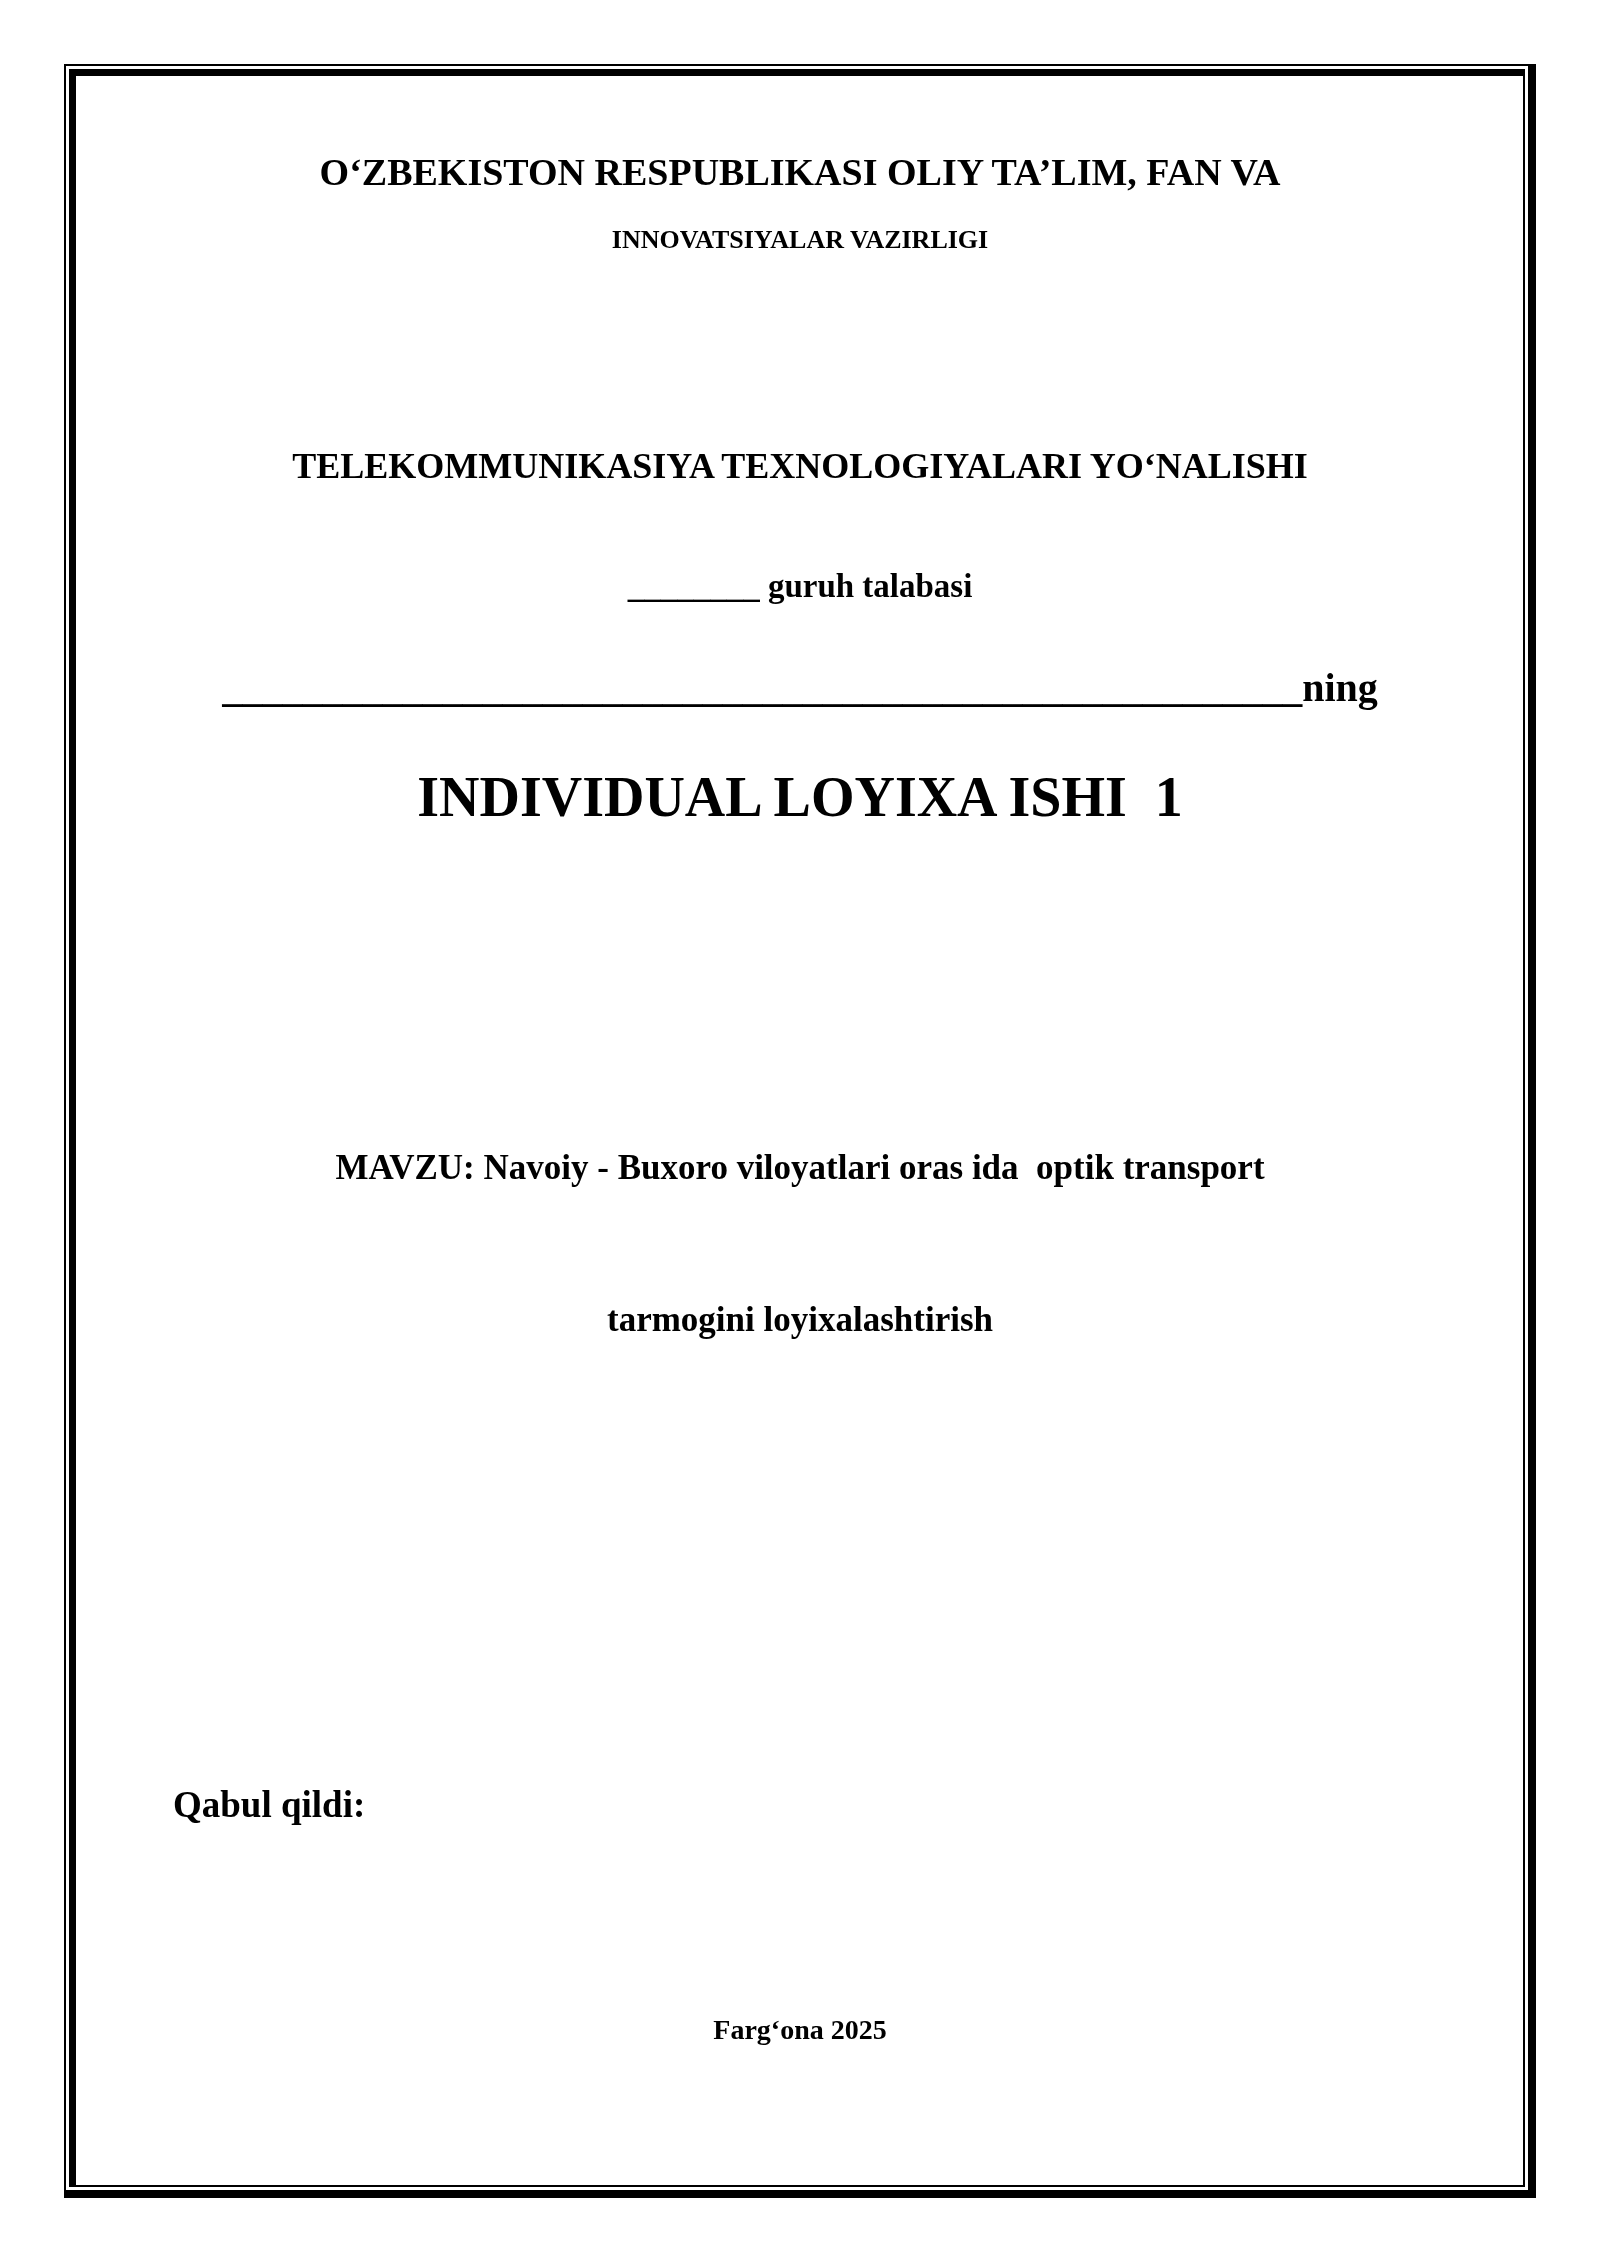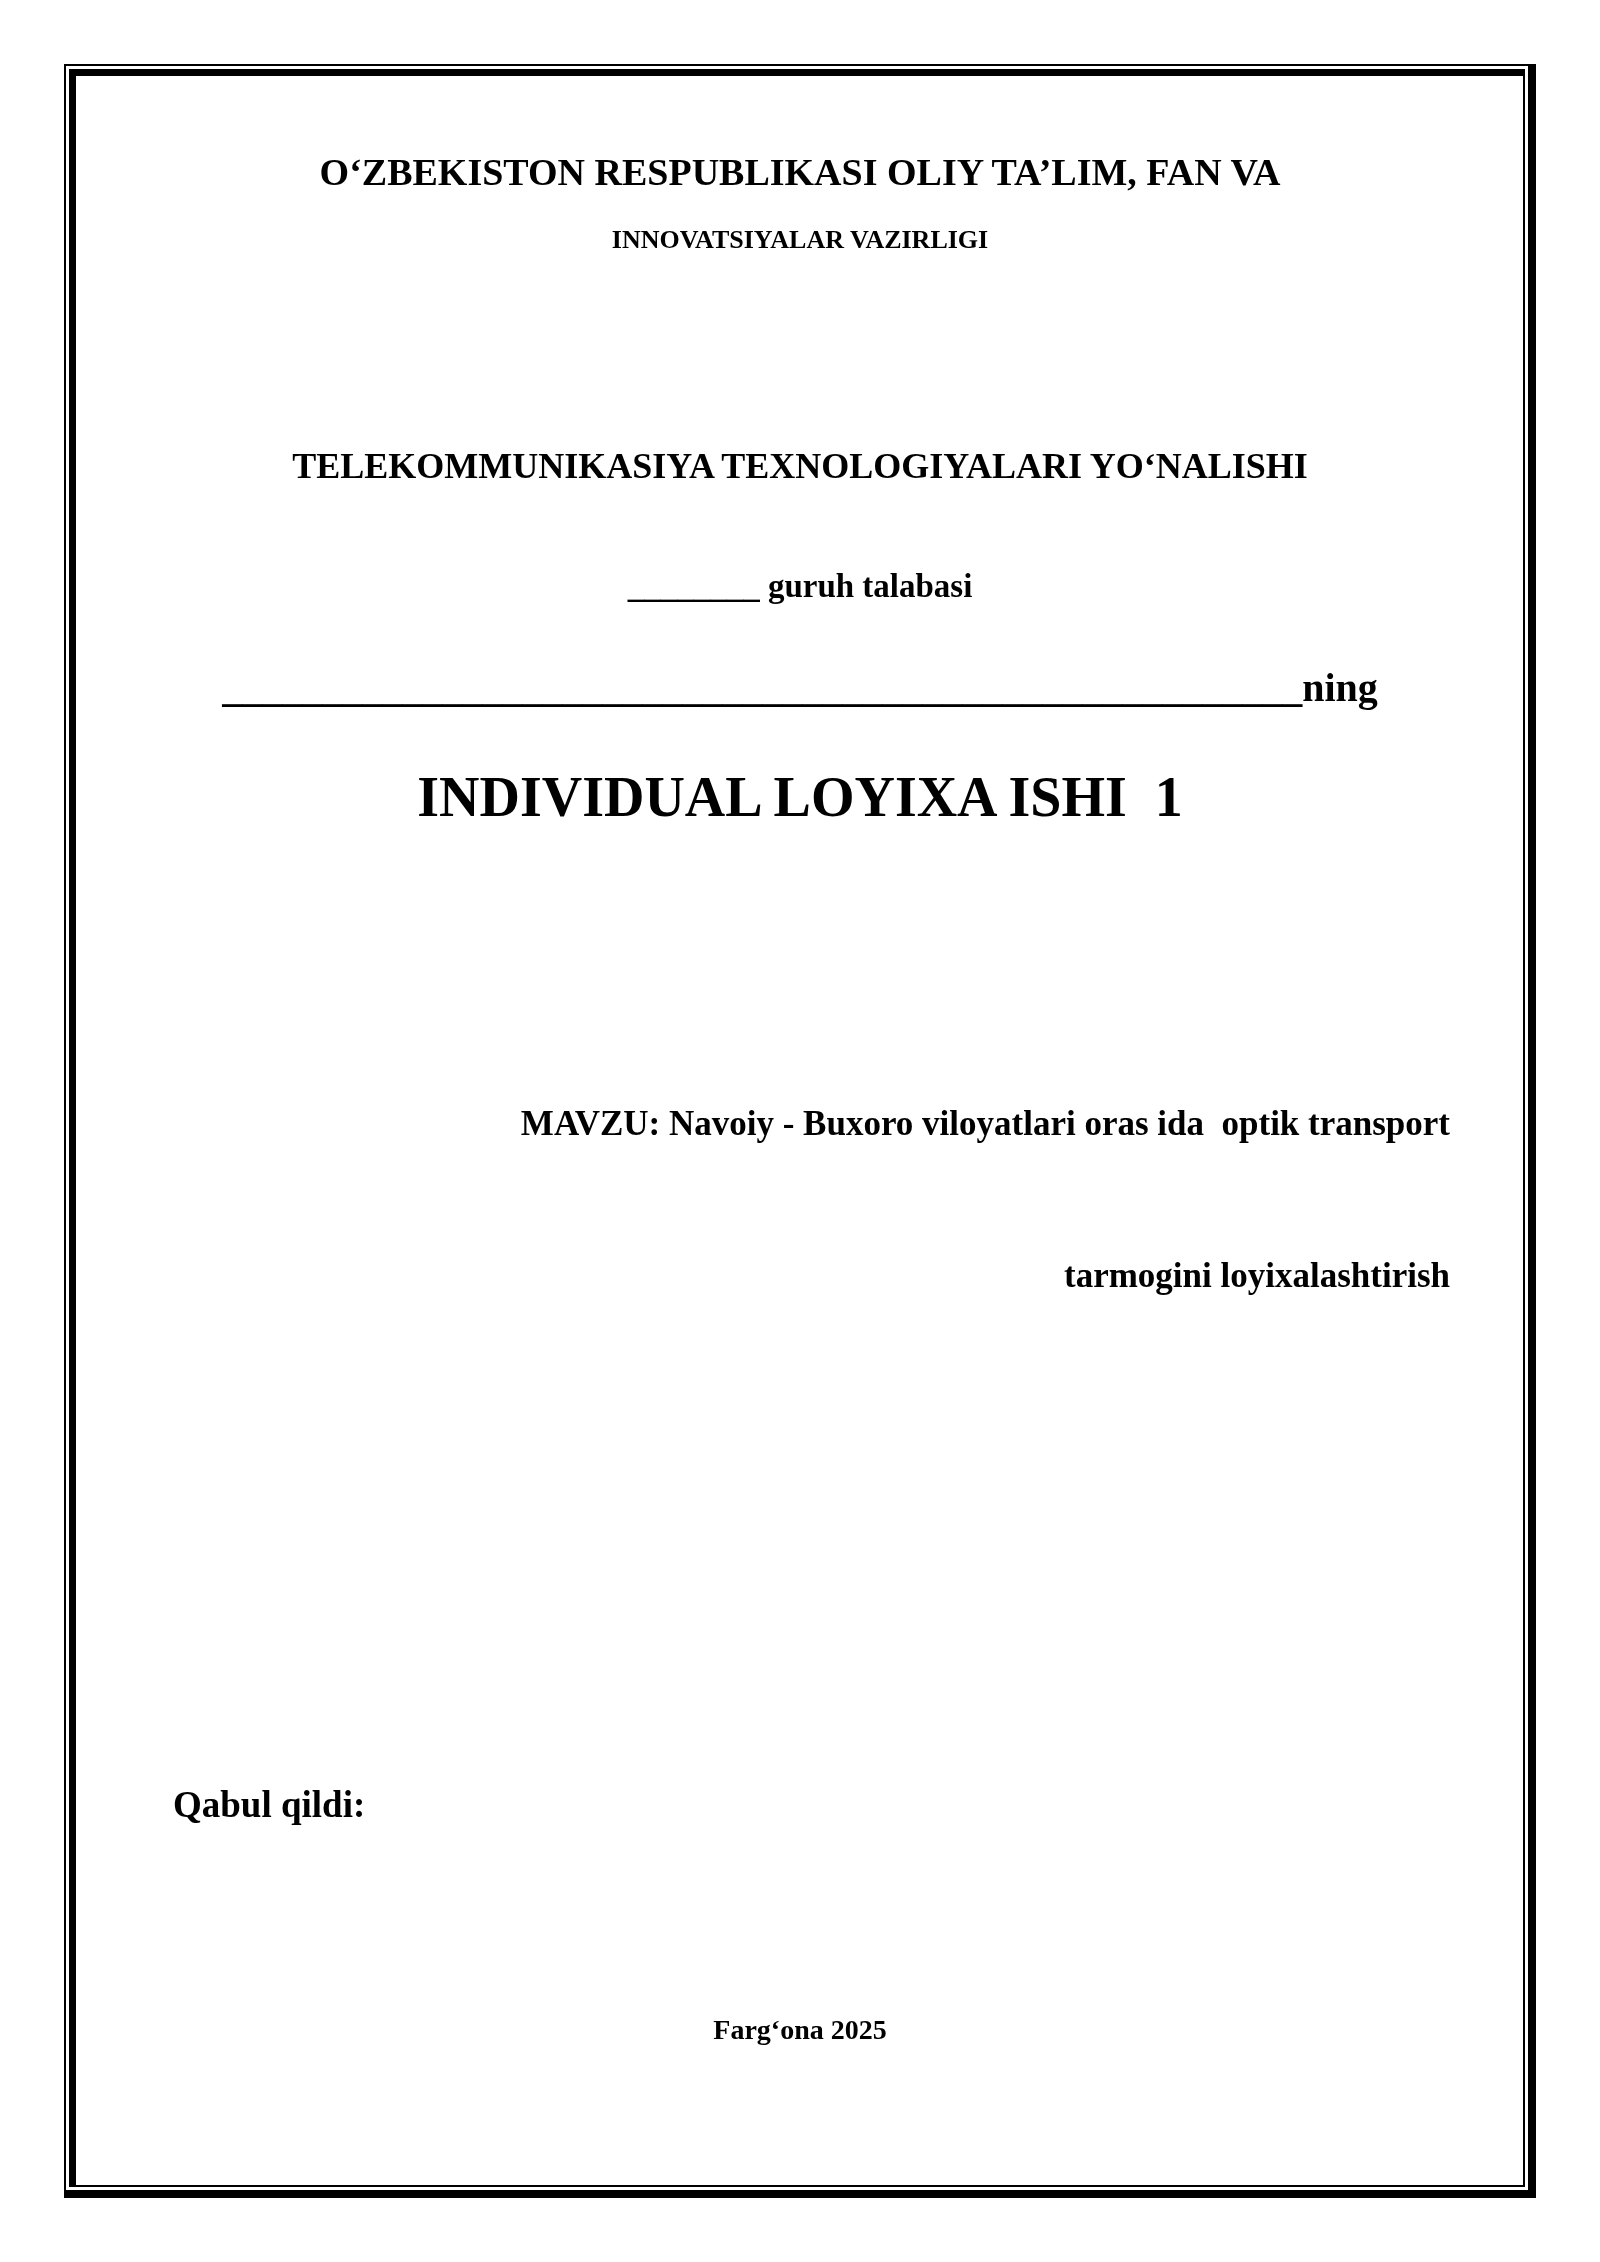--- a/index.html
+++ b/index.html
@@ -43,24 +43,24 @@
   .hdr1 { top: 153px; font-size: 38px; }
   .hdr2 { top: 227px; font-size: 26px; }
   .hdr3 { top: 302px; font-size: 40px; }
   .hdr4 { top: 378px; font-size: 35px; }
   .hdr5 { top: 448px; font-size: 36px; }
   .student-line { top: 570px; font-size: 33px; }
   .name-line { top: 668px; font-size: 40px; }
   .doc-title { top: 769px; font-size: 56px; text-align: center; }
   .topic {
     position: absolute;
-    top: 997px;
+    top: 1041px;
     left: 150px;
     right: 150px;
-    text-align: right;
+    text-align: center;
     font-size: 35px;
     line-height: 1.45;
     white-space: pre-wrap;
   }
   .topic div { white-space: pre; }
   .accepted {
     position: absolute;
     top: 1786px;
     left: 173px;
     font-size: 37px;

